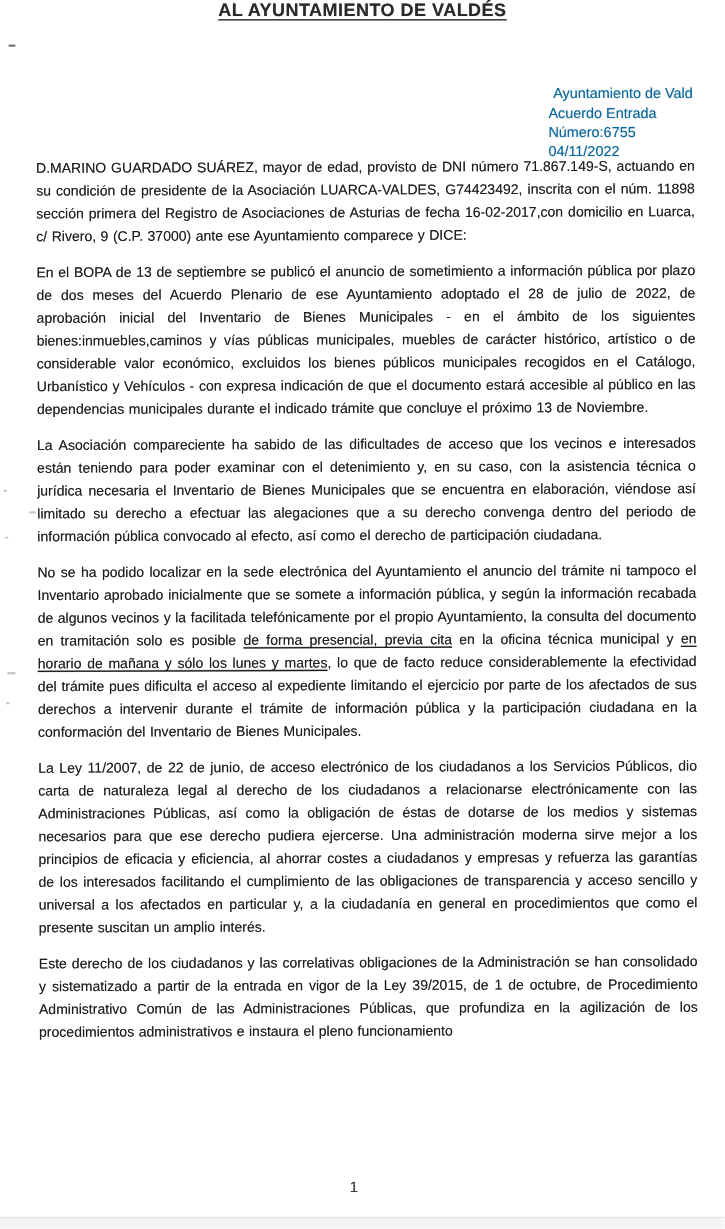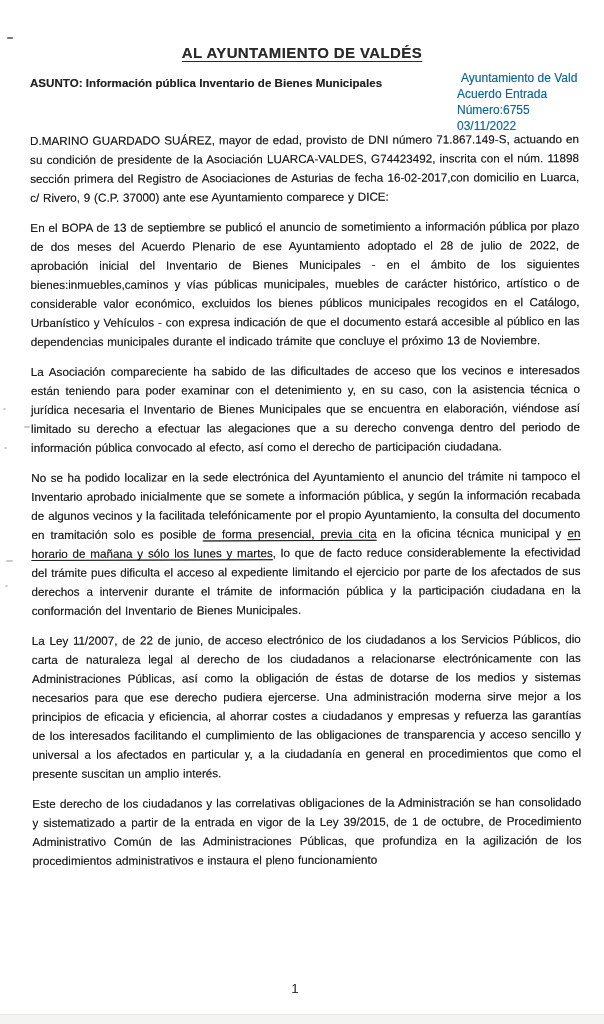--- a/index.html
+++ b/index.html
@@ -11,21 +11,20 @@
   }
   .page {
     position: relative;
     width: 604px; height: 1024px;
     background: #ffffff;
     color: #1f1f1f;
     overflow: hidden;
   }
   .title {
     margin: 0;
-    padding-top: 44px;
     text-align: center;
     font-size: 15px;
     font-weight: 700;
     letter-spacing: 0.4px;
     text-decoration: underline;
     text-underline-offset: 3px;
     color: #2a2a2a;
     text-shadow: 0 0 0.6px rgba(30,30,30,0.55);
   }
   .meta {
@@ -102,28 +101,27 @@
   <div class="speck speck-a"></div>
   <div class="speck speck-b"></div>
   <div class="speck speck-c"></div>
   <div class="speck speck-d"></div>
   <div class="speck speck-e"></div>
   <div class="speck speck-f"></div>
 
   <h1 class="title">AL AYUNTAMIENTO DE VALDÉS</h1>
 
   <div class="meta">
-    <div class="meta-line-2">ASUNTO: Información pública Inventario de Bienes Municipales</div>
   </div>
 
   <div class="stamp">
     <div class="s1">Ayuntamiento de Vald</div>
     <div>Acuerdo Entrada</div>
     <div>Número:6755</div>
-    <div>03/11/2022</div>
+    <div>04/11/2022</div>
   </div>
 
   <div class="body-text">
     <p><strong>D.MARINO GUARDADO SUÁREZ,</strong><span> mayor de edad, provisto de DNI número 71.867.149-S, actuando en su condición de presidente de la Asociación LUARCA-VALDES, G74423492, inscrita con el núm. 11898 sección primera del Registro de Asociaciones de Asturias de fecha 16-02-2017,con domicilio en Luarca, c/ Rivero, 9 (C.P. 37000) ante ese Ayuntamiento comparece y DICE:</span></p>
     <p>En el BOPA de 13 de septiembre se publicó el anuncio de sometimiento a información pública por plazo de dos meses del Acuerdo Plenario de ese Ayuntamiento adoptado el 28 de julio de 2022, de aprobación inicial del Inventario de Bienes Municipales - en el ámbito de los siguientes bienes:inmuebles,caminos y vías públicas municipales, muebles de carácter histórico, artístico o de considerable valor económico, excluidos los bienes públicos municipales recogidos en el Catálogo, Urbanístico y Vehículos - con expresa indicación de que el documento estará accesible al público en las dependencias municipales durante el indicado trámite que concluye el próximo 13 de Noviembre.</p>
     <p>La Asociación compareciente ha sabido de las dificultades de acceso que los vecinos e interesados están teniendo para poder examinar con el detenimiento y, en su caso, con la asistencia técnica o jurídica necesaria el Inventario de Bienes Municipales que se encuentra en elaboración, viéndose así limitado su derecho a efectuar las alegaciones que a su derecho convenga dentro del periodo de información pública convocado al efecto, así como el derecho de participación ciudadana.</p>
     <p><span>No se ha podido localizar en la sede electrónica del Ayuntamiento el anuncio del trámite ni tampoco el Inventario aprobado inicialmente que se somete a información pública, y según la información recabada de algunos vecinos y la facilitada telefónicamente por el propio Ayuntamiento, la consulta del documento en tramitación solo es posible </span><span class="u">de forma presencial, previa cita</span><span> en la oficina técnica municipal y </span><span class="u">en horario de mañana y sólo los lunes y martes</span><span>, lo que de facto reduce considerablemente la efectividad del trámite pues dificulta el acceso al expediente limitando el ejercicio por parte de los afectados de sus derechos a intervenir durante el trámite de información pública y la participación ciudadana en la conformación del Inventario de Bienes Municipales.</span></p>
     <p>La Ley 11/2007, de 22 de junio, de acceso electrónico de los ciudadanos a los Servicios Públicos, dio carta de naturaleza legal al derecho de los ciudadanos a relacionarse electrónicamente con las Administraciones Públicas, así como la obligación de éstas de dotarse de los medios y sistemas necesarios para que ese derecho pudiera ejercerse.  Una administración moderna sirve mejor a los principios de eficacia y eficiencia, al ahorrar costes a ciudadanos y empresas y refuerza las garantías de los interesados facilitando el cumplimiento de las obligaciones de transparencia y acceso sencillo y universal a los afectados en particular y, a la ciudadanía en general en procedimientos que como el presente suscitan un amplio interés.</p>
     <p>Este derecho de los ciudadanos y las correlativas obligaciones de la Administración se han consolidado y sistematizado a partir de la entrada en vigor de la Ley 39/2015, de 1 de octubre, de Procedimiento Administrativo Común de las Administraciones Públicas, que profundiza en la agilización de los procedimientos administrativos e instaura el pleno funcionamiento</p>
   </div>

